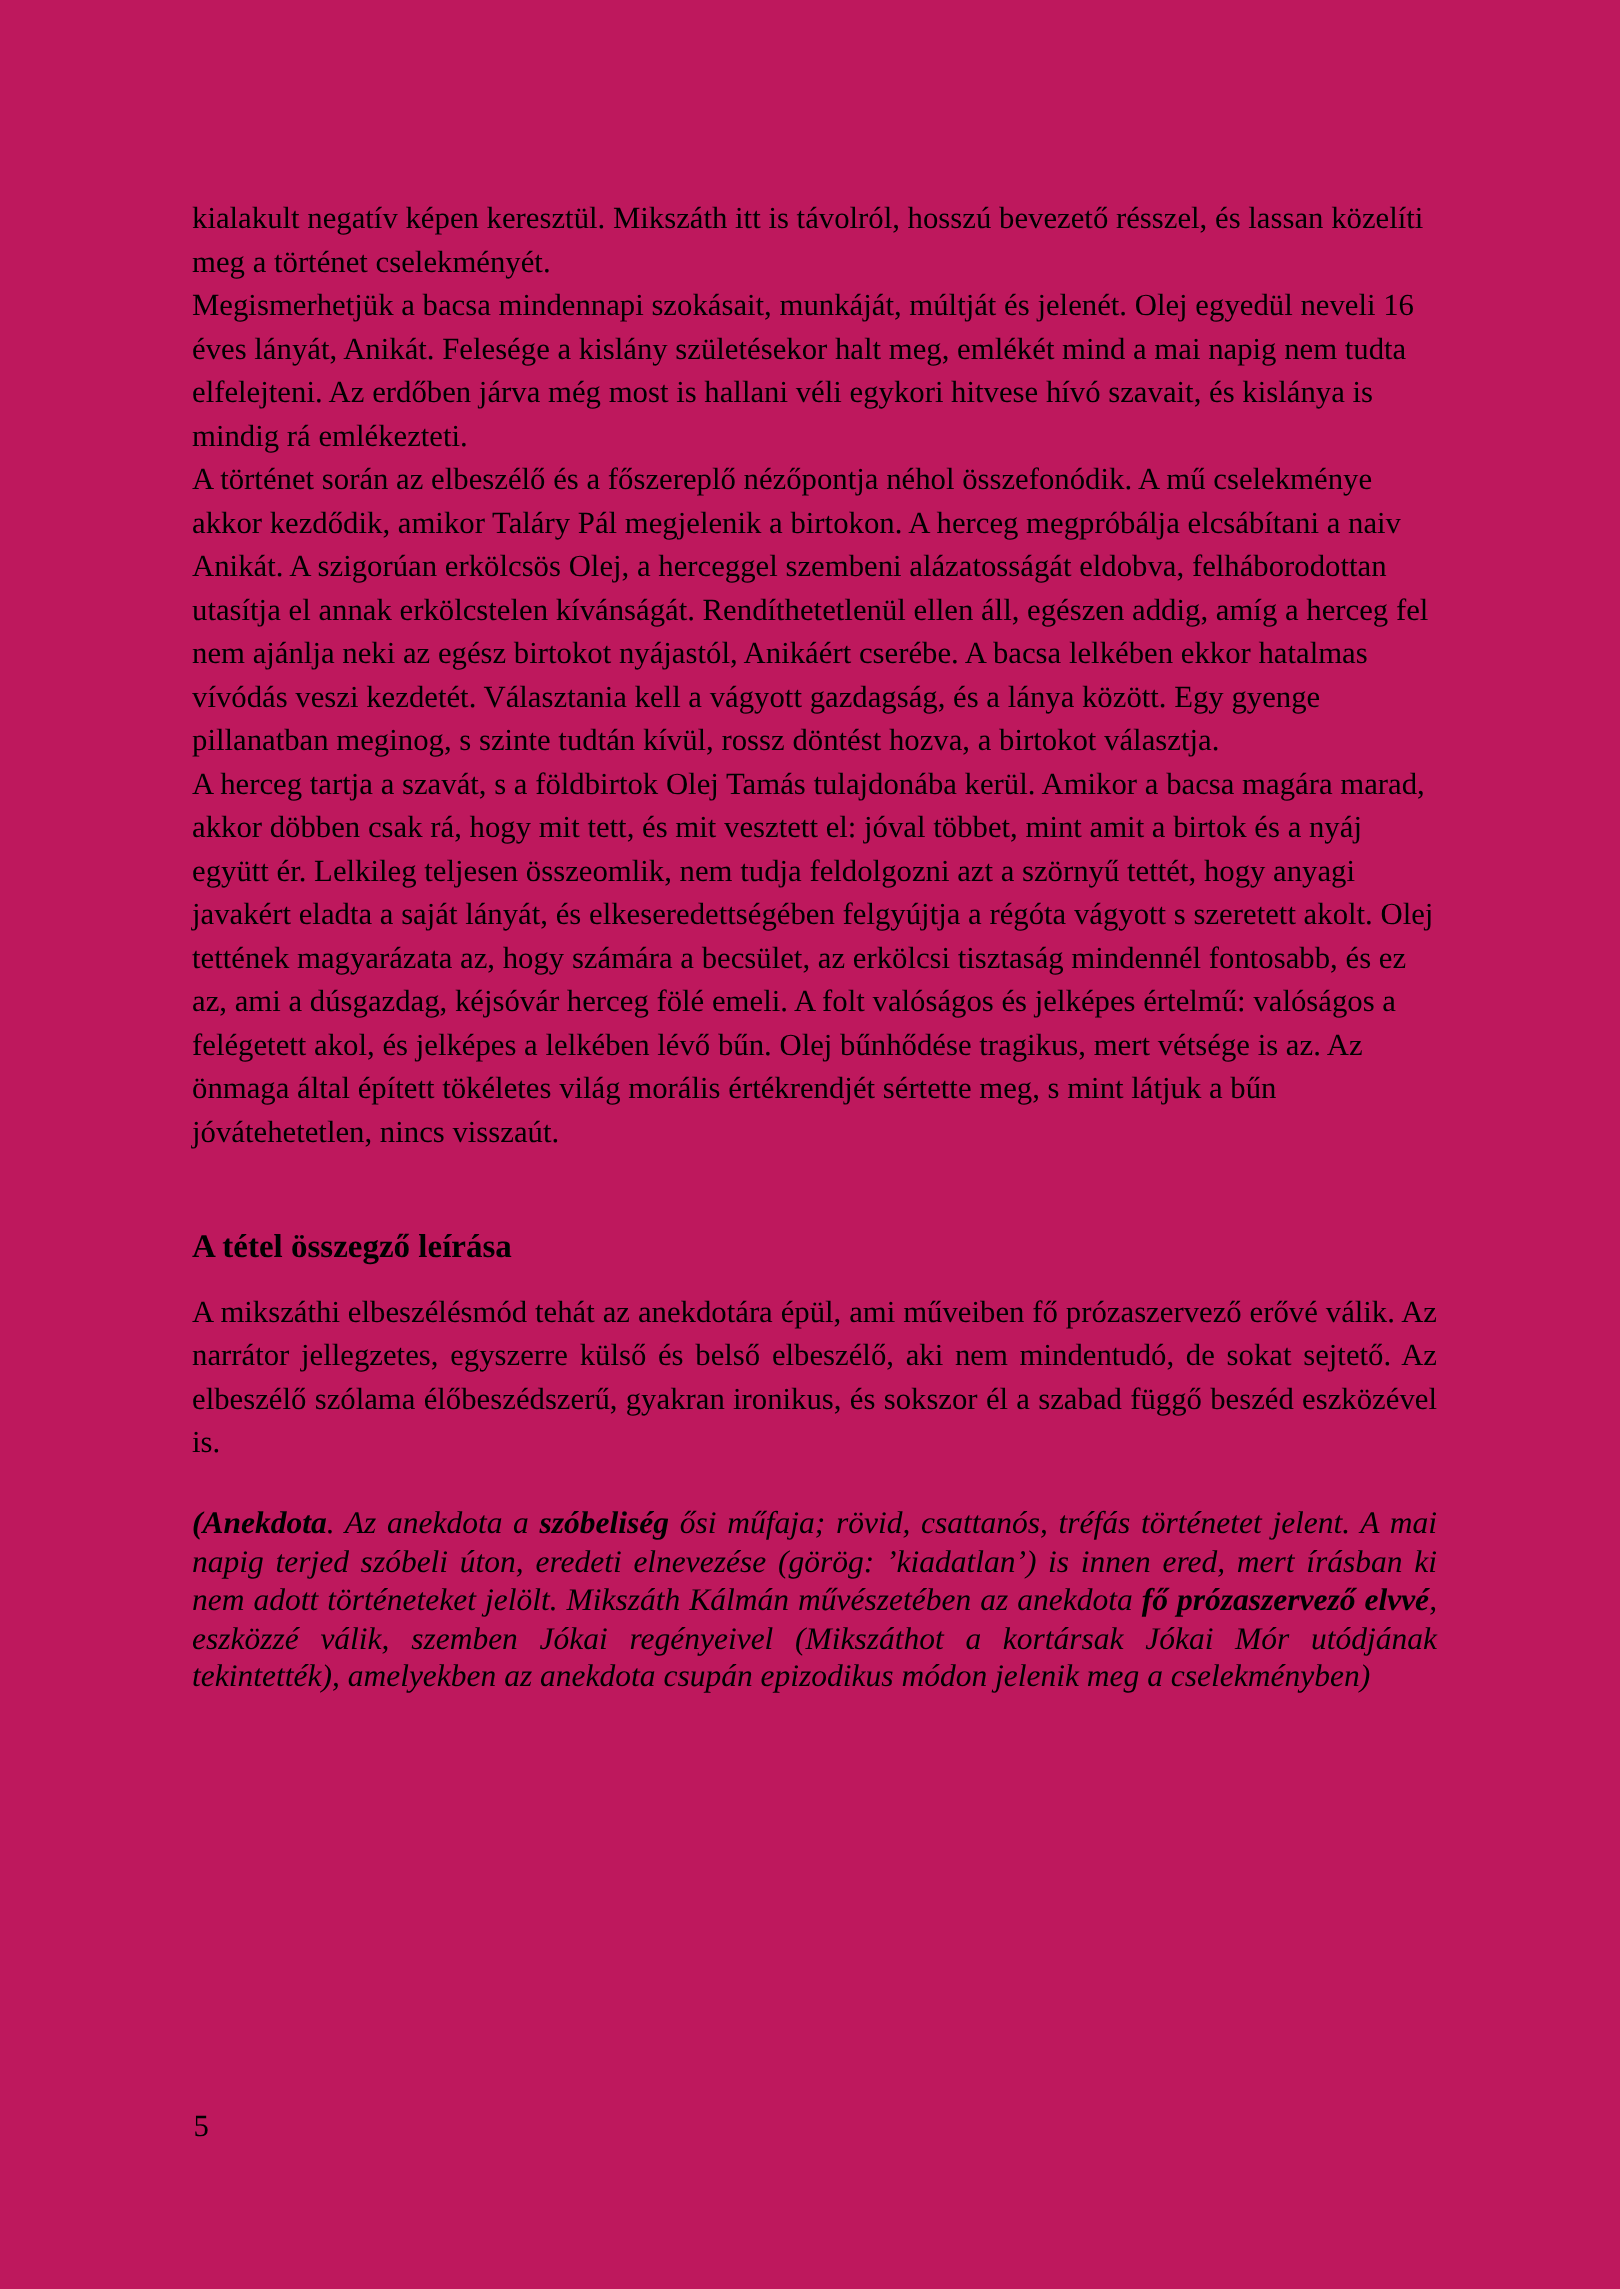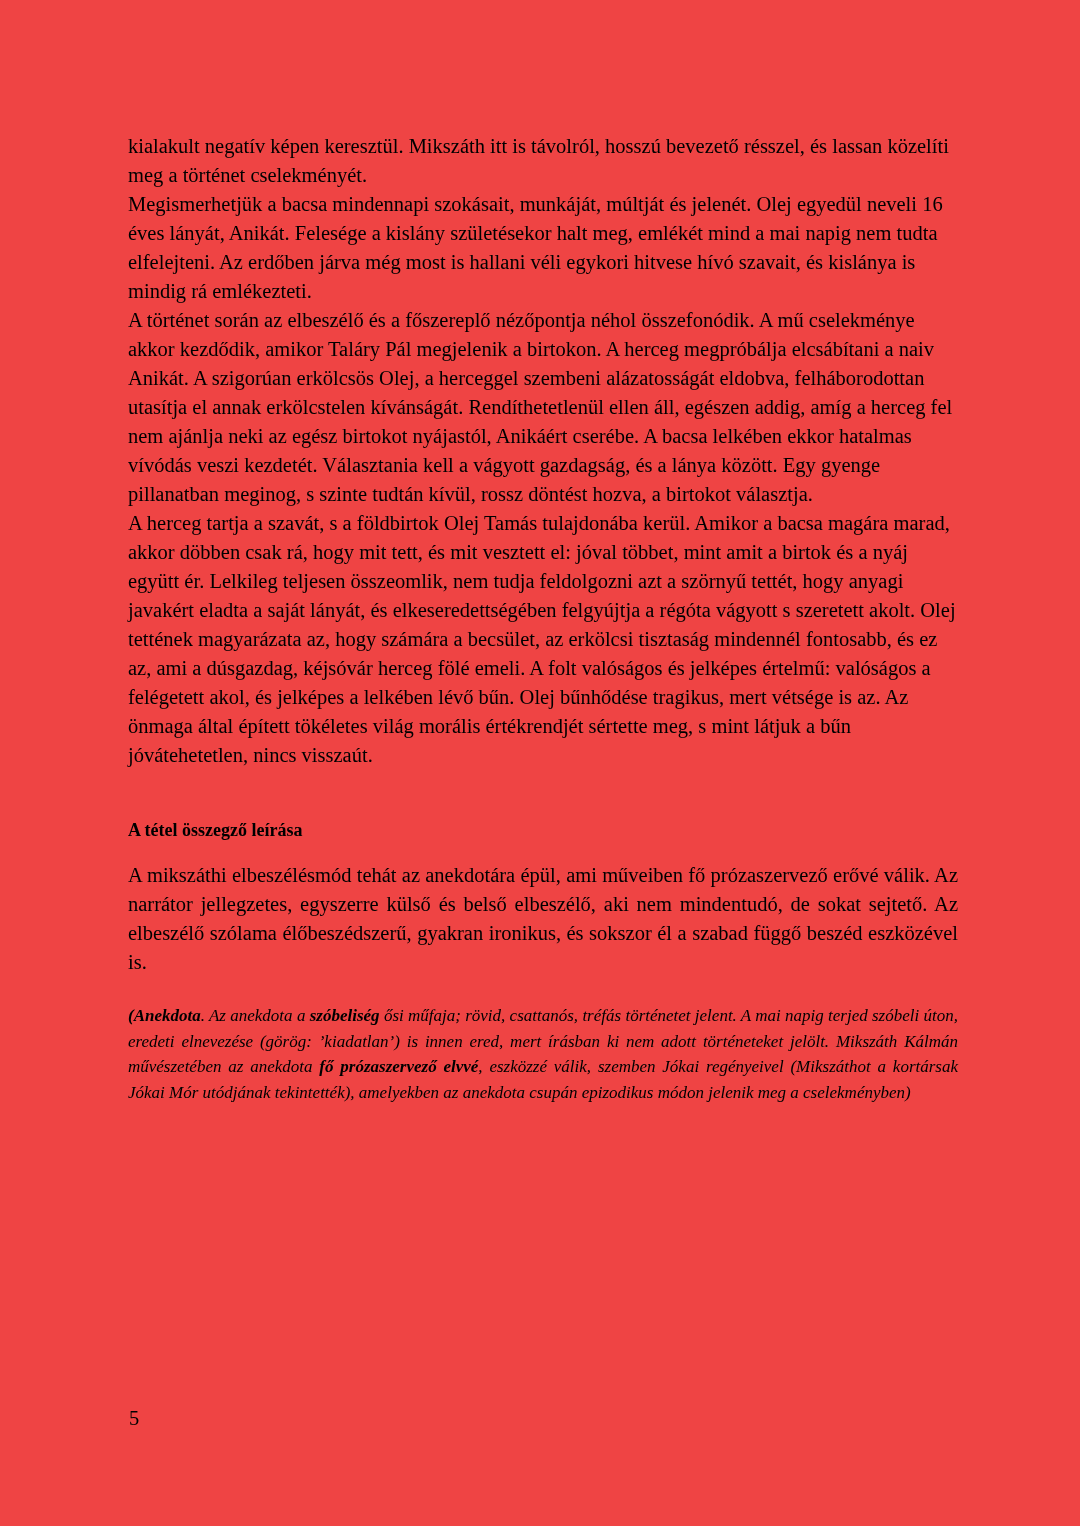--- a/index.html
+++ b/index.html
@@ -11,50 +11,50 @@
     width: 1080px;
     height: 1526px;
     overflow: hidden;
     font-family: "Liberation Serif", "DejaVu Serif", serif;
     color: #000000;
   }
   .page {
     position: relative;
     width: 1080px;
     height: 1526px;
-    background: #ef4444;
+    background: #be185d;
   }
   .content {
     position: absolute;
     left: 128px;
     top: 132px;
     width: 830px;
     font-size: 20.5px;
     line-height: 29px;
     text-align: left;
   }
   p {
     margin: 0;
     padding: 0;
   }
   .para-gap {
   }
   .heading {
     font-weight: bold;
-    font-size: 18px;
+    font-size: 22px;
     line-height: 29px;
     margin: 46px 0 16px 0;
   }
   .justified {
     text-align: justify;
   }
   .note {
     margin-top: 26px;
     font-style: italic;
-    font-size: 17px;
+    font-size: 21px;
     line-height: 25.5px;
     text-align: justify;
   }
   .bi {
     font-weight: bold;
   }
   .page-number {
     position: absolute;
     left: 129px;
     top: 1404px;

